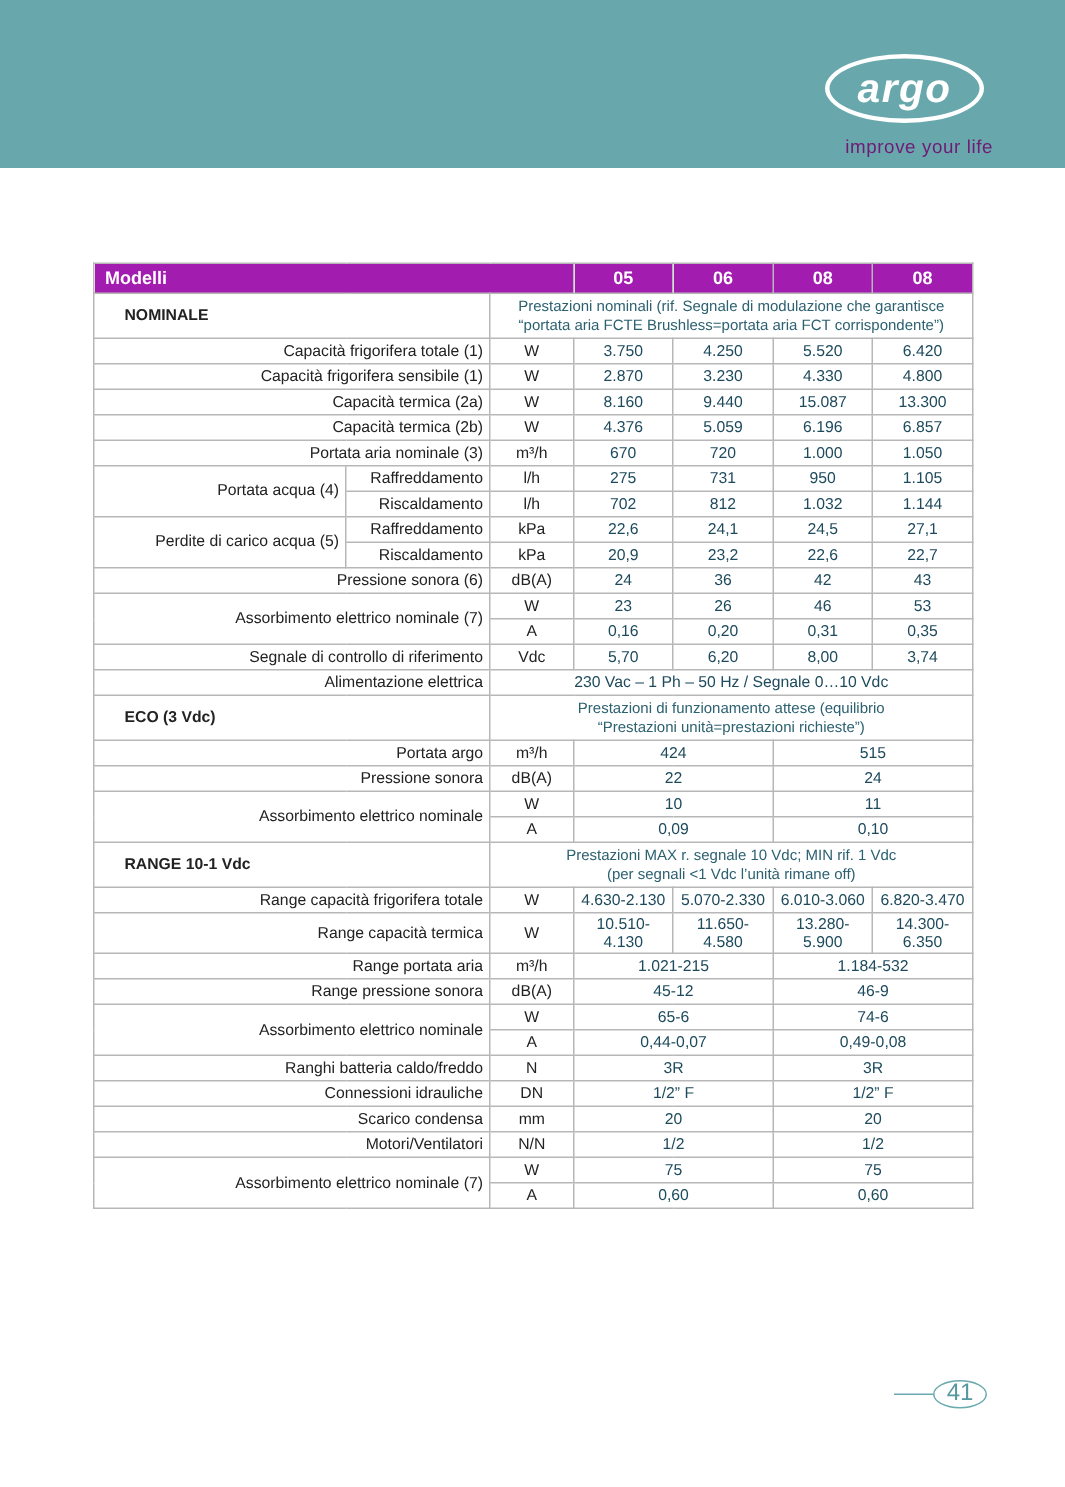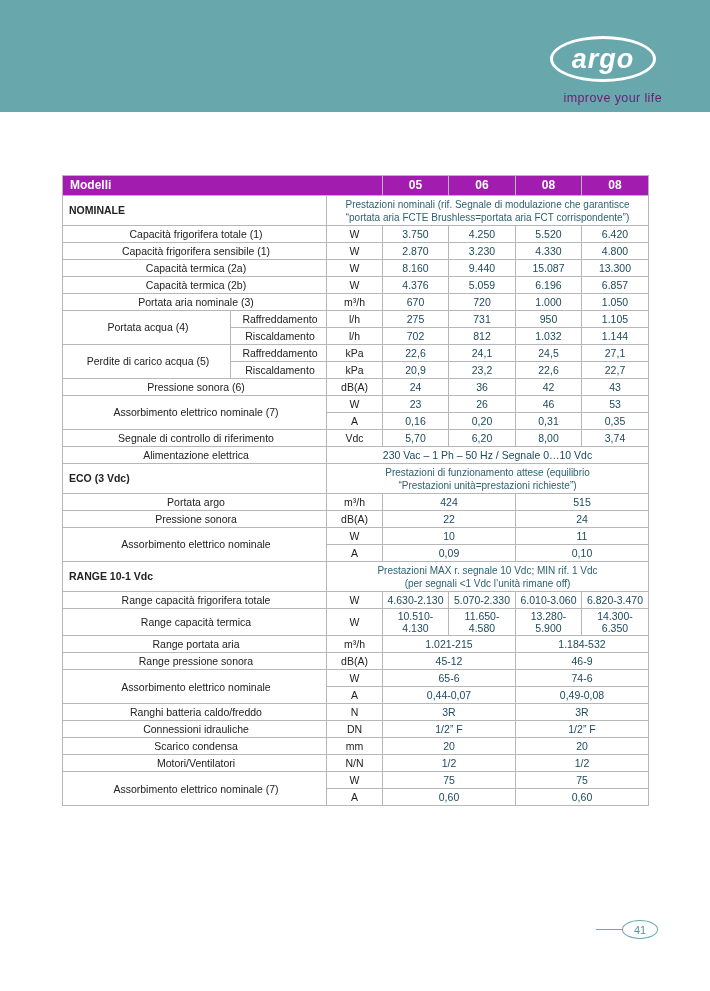--- a/index.html
+++ b/index.html
@@ -34,36 +34,36 @@
     border:1px solid #b7b7b7;
     font-size:10.5px; color:#222222;
     padding:1px 4px; height:17px; line-height:1.15;
     overflow:hidden;
   }
   .spec-table th {
     background:#a21caf; color:#ffffff;
     font-size:12px; font-weight:bold; height:20px; text-align:center;
   }
   th.modelli { text-align:left; padding-left:7px; }
-  td.label { text-align:center; padding-left:7px; }
-  td.sub   { text-align:center; padding-left:7px; }
+  td.label { text-align:right; padding-left:7px; }
+  td.sub   { text-align:right; padding-left:7px; }
   td.unit  { text-align:center; }
   td.val   { text-align:center; color:#1d4a5c; }
-  td.section-label { font-weight:bold; text-align:left; padding-left:6px; height:30px; }
+  td.section-label { font-weight:bold; text-align:left; padding-left:20px; height:30px; }
   td.note {
     text-align:center; font-size:10px; color:#2c6170;
     white-space:pre-line; height:30px; line-height:1.3;
   }
   
   .footer { position:absolute; right:52px; bottom:52px; display:flex; align-items:center; }
   .page-line { width:26px; height:1px; background:#6aa9af; }
   .page-oval {
     width:36px; height:19px; border:1px solid #6aa9af; border-radius:50%;
-    display:flex; align-items:center; justify-content:center;
-    color:#55989f; font-size:11px;
+    display:flex; align-items:flex-end; justify-content:center;
+    color:#55989f; font-size:16px;
   }
 </style>
 </head>
 <body>
 
 <div class="band">
   <div class="logo-wrap">
     <div class="logo-ellipse">
       <span class="logo-text">argo</span>
     </div>

